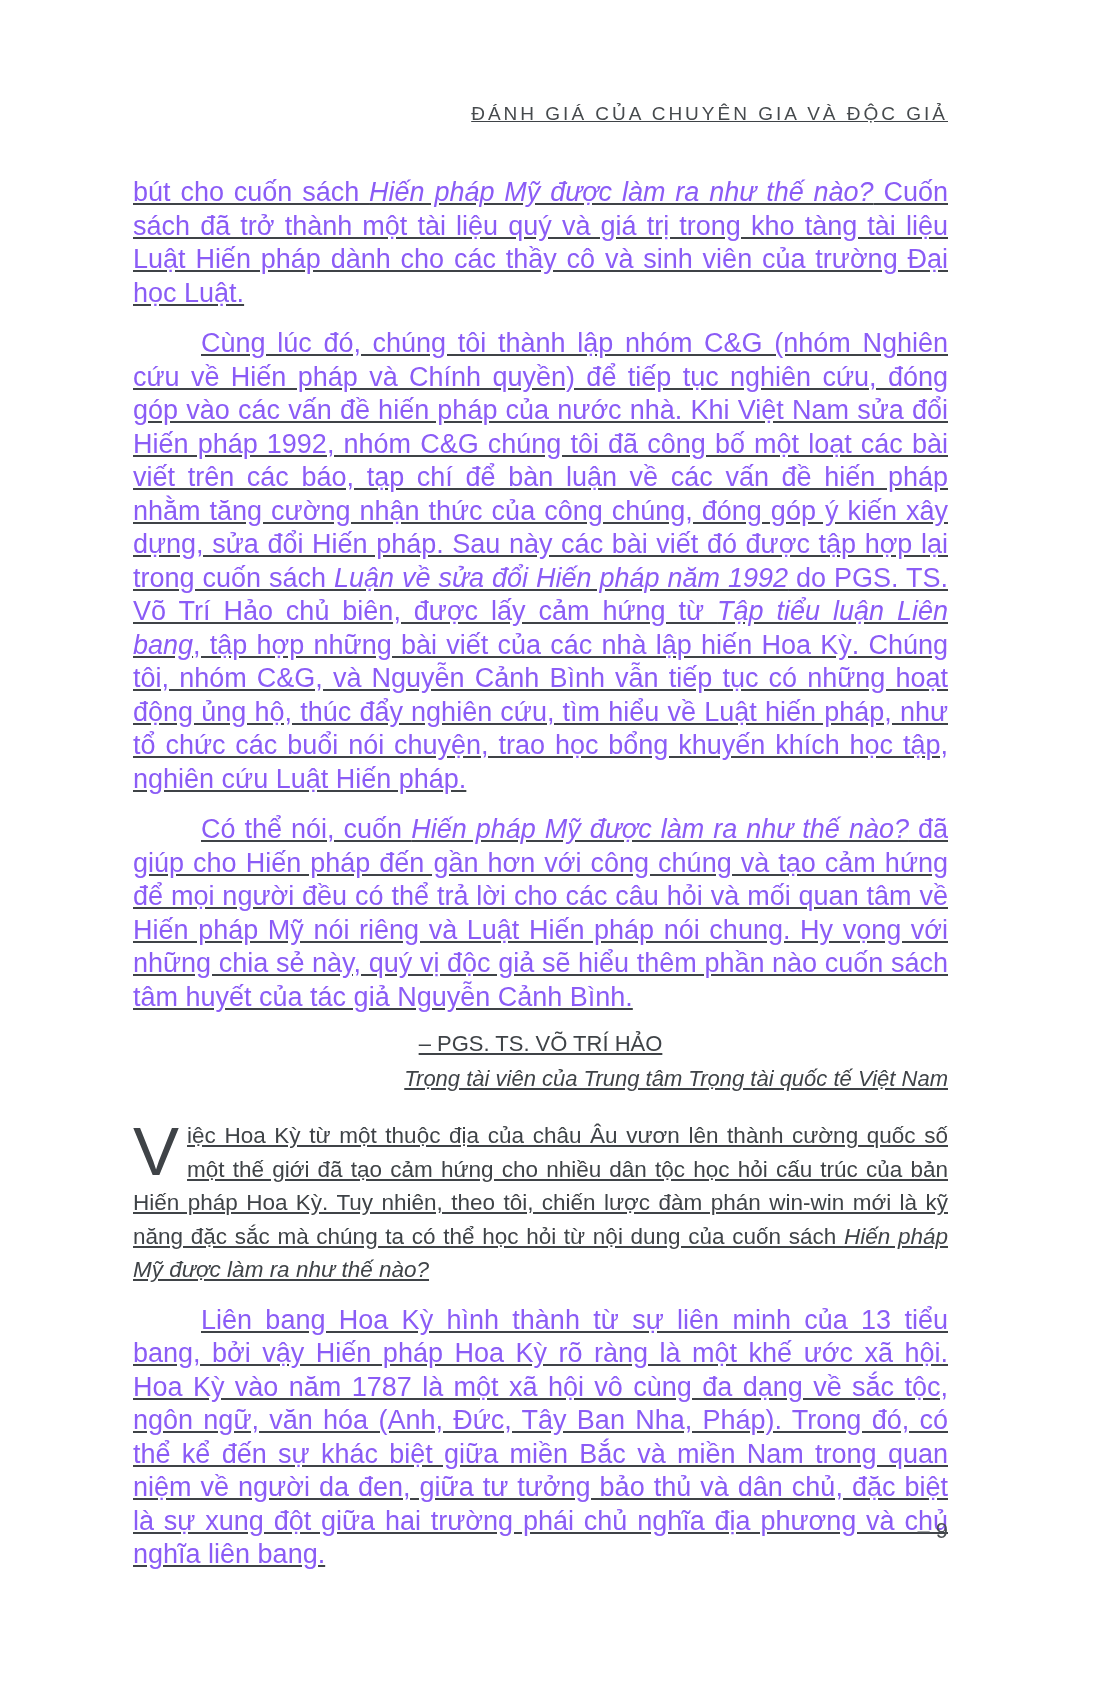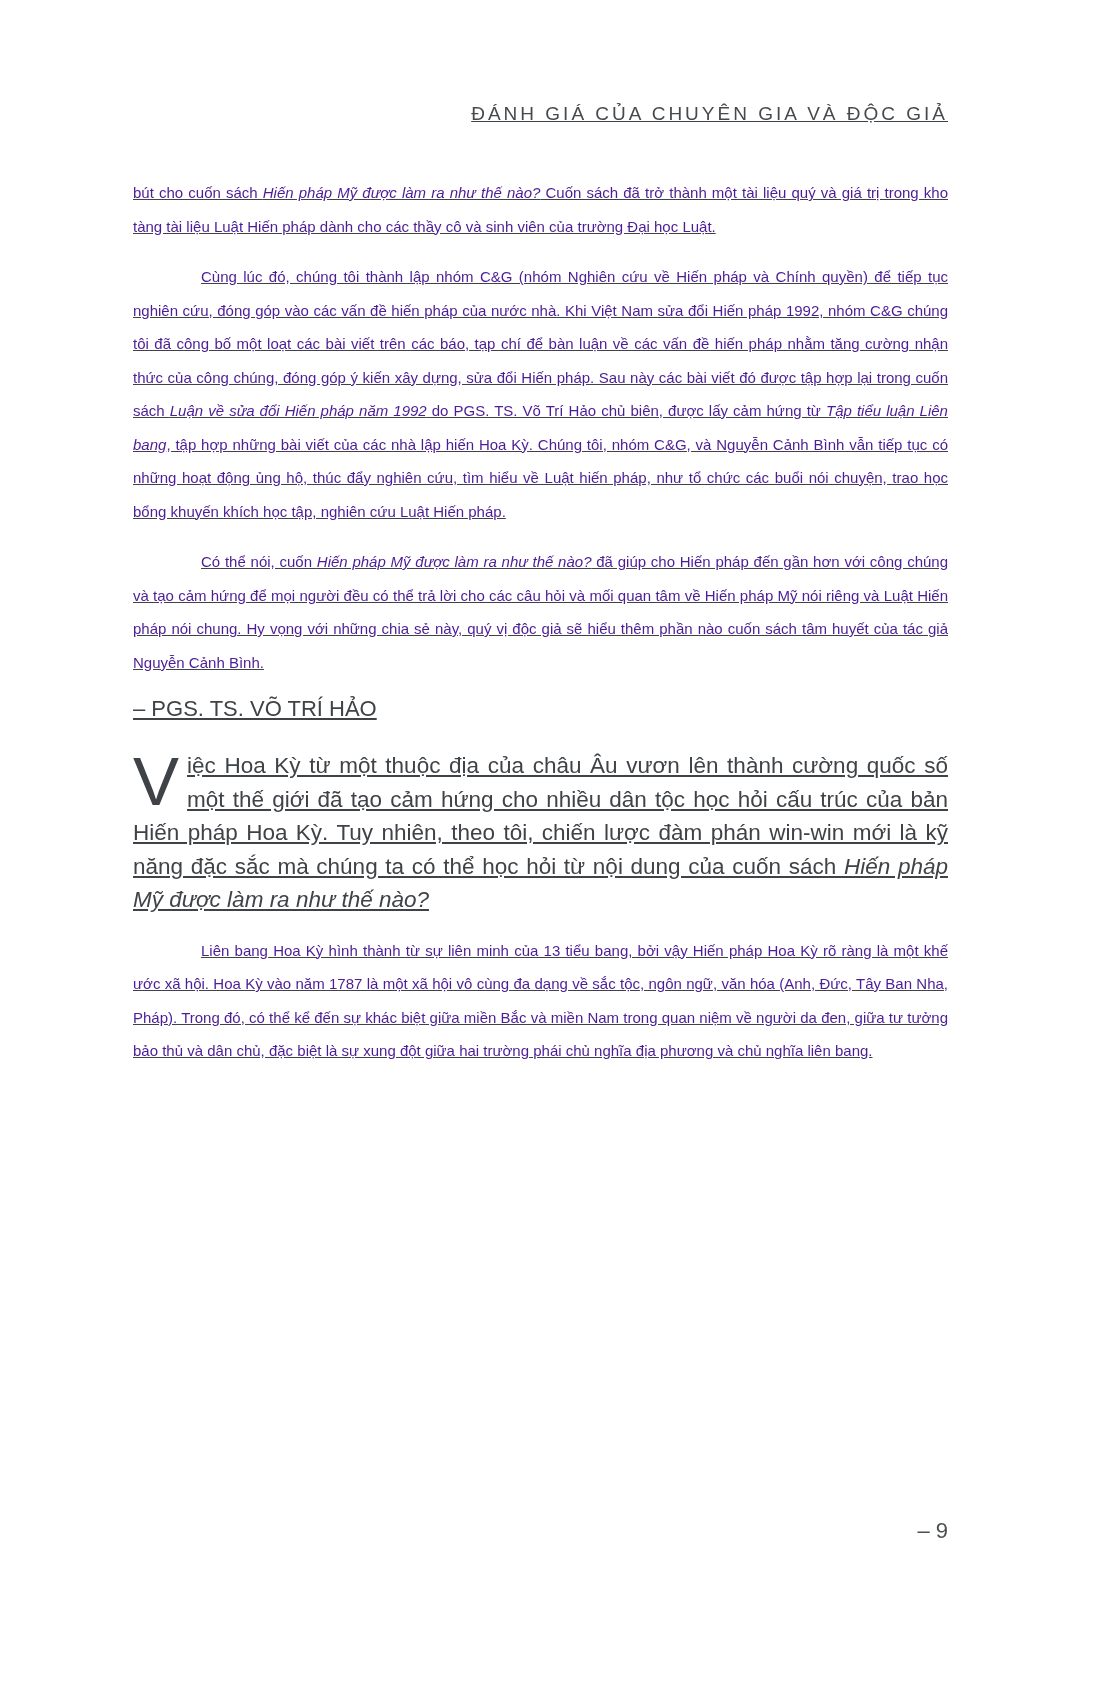--- a/index.html
+++ b/index.html
@@ -22,24 +22,24 @@
   .running-head {
     text-align: right;
     font-size: 19px;
     letter-spacing: 3px;
     color: #464a4d;
     line-height: 22px;
     margin-bottom: 51px;
   }
   p.body-para {
     margin: 0 0 17px 0;
-    font-size: 15px;
+    font-size: 27px;
     line-height: 33.5px;
     text-align: justify;
-    color: #4c1d95;
+    color: #8b5cf6;
   }
   p.body-para.indent { text-indent: 68px; margin-top: 11px; }
   .it { font-style: italic; }
   .pull-quote {
     display: flex;
     margin-top: 50px;
     margin-bottom: 6px;
   }
   .pull-quote .qmark-box {
     width: 81px;
@@ -48,21 +48,21 @@
   }
   .pull-quote .qtext {
     font-weight: bold;
     font-size: 27.5px;
     line-height: 43px;
     color: #35393c;
     width: 690px;
     text-align: left;
   }
   .quote-attrib {
-    text-align: left;
+    text-align: center;
     font-size: 22px;
     line-height: 26px;
     color: #3f4347;
     margin: 8px 0 0 0;
   }
   .quote-role {
     text-align: right;
     font-size: 22px;
     font-style: italic;
     line-height: 26px;
@@ -102,20 +102,21 @@
 
   <p class="body-para"><span>bút cho cuốn sách </span><span class="it">Hiến pháp Mỹ được làm ra như thế nào?</span><span> Cuốn sách đã trở thành một tài liệu quý và giá trị trong kho tàng tài liệu Luật Hiến pháp dành cho các thầy cô và sinh viên của trường Đại học Luật.</span></p>
 
   <p class="body-para indent"><span>Cùng lúc đó, chúng tôi thành lập nhóm C&amp;G (nhóm Nghiên cứu về Hiến pháp và Chính quyền) để tiếp tục nghiên cứu, đóng góp vào các vấn đề hiến pháp của nước nhà. Khi Việt Nam sửa đổi Hiến pháp 1992, nhóm C&amp;G chúng tôi đã công bố một loạt các bài viết trên các báo, tạp chí để bàn luận về các vấn đề hiến pháp nhằm tăng cường nhận thức của công chúng, đóng góp ý kiến xây dựng, sửa đổi Hiến pháp. Sau này các bài viết đó được tập hợp lại trong cuốn sách </span><span class="it">Luận về sửa đổi Hiến pháp năm 1992</span><span> do PGS. TS. Võ Trí Hảo chủ biên, được lấy cảm hứng từ </span><span class="it">Tập tiểu luận Liên bang</span><span>, tập hợp những bài viết của các nhà lập hiến Hoa Kỳ. Chúng tôi, nhóm C&amp;G, và Nguyễn Cảnh Bình vẫn tiếp tục có những hoạt động ủng hộ, thúc đẩy nghiên cứu, tìm hiểu về Luật hiến pháp, như tổ chức các buổi nói chuyện, trao học bổng khuyến khích học tập, nghiên cứu Luật Hiến pháp.</span></p>
 
   <p class="body-para indent"><span>Có thể nói, cuốn </span><span class="it">Hiến pháp Mỹ được làm ra như thế nào?</span><span> đã giúp cho Hiến pháp đến gần hơn với công chúng và tạo cảm hứng để mọi người đều có thể trả lời cho các câu hỏi và mối quan tâm về Hiến pháp Mỹ nói riêng và Luật Hiến pháp nói chung. Hy vọng với những chia sẻ này, quý vị độc giả sẽ hiểu thêm phần nào cuốn sách tâm huyết của tác giả Nguyễn Cảnh Bình.</span></p>
 
 
   <div class="quote-attrib">– PGS. TS. VÕ TRÍ HẢO</div>
 
+  <div class="quote-role">Trọng tài viên của Trung tâm Trọng tài quốc tế Việt Nam</div>
 
   <p class="dropcap-para"><span class="dropcap">V</span><span><span>iệc Hoa Kỳ từ một thuộc địa của châu Âu vươn lên thành cường quốc số một thế giới đã tạo cảm hứng cho nhiều dân tộc học hỏi cấu trúc của bản Hiến pháp Hoa Kỳ. Tuy nhiên, theo tôi, chiến lược đàm phán win-win mới là kỹ năng đặc sắc mà chúng ta có thể học hỏi từ nội dung của cuốn sách </span><span class="it">Hiến pháp Mỹ được làm ra như thế nào?</span></span></p>
 
   <p class="body-para indent"><span>Liên bang Hoa Kỳ hình thành từ sự liên minh của 13 tiểu bang, bởi vậy Hiến pháp Hoa Kỳ rõ ràng là một khế ước xã hội. Hoa Kỳ vào năm 1787 là một xã hội vô cùng đa dạng về sắc tộc, ngôn ngữ, văn hóa (Anh, Đức, Tây Ban Nha, Pháp). Trong đó, có thể kể đến sự khác biệt giữa miền Bắc và miền Nam trong quan niệm về người da đen, giữa tư tưởng bảo thủ và dân chủ, đặc biệt là sự xung đột giữa hai trường phái chủ nghĩa địa phương và chủ nghĩa liên bang.</span></p>
 
 </div>
 
 <div class="page-number">– 9</div>
 
 </body></html>

